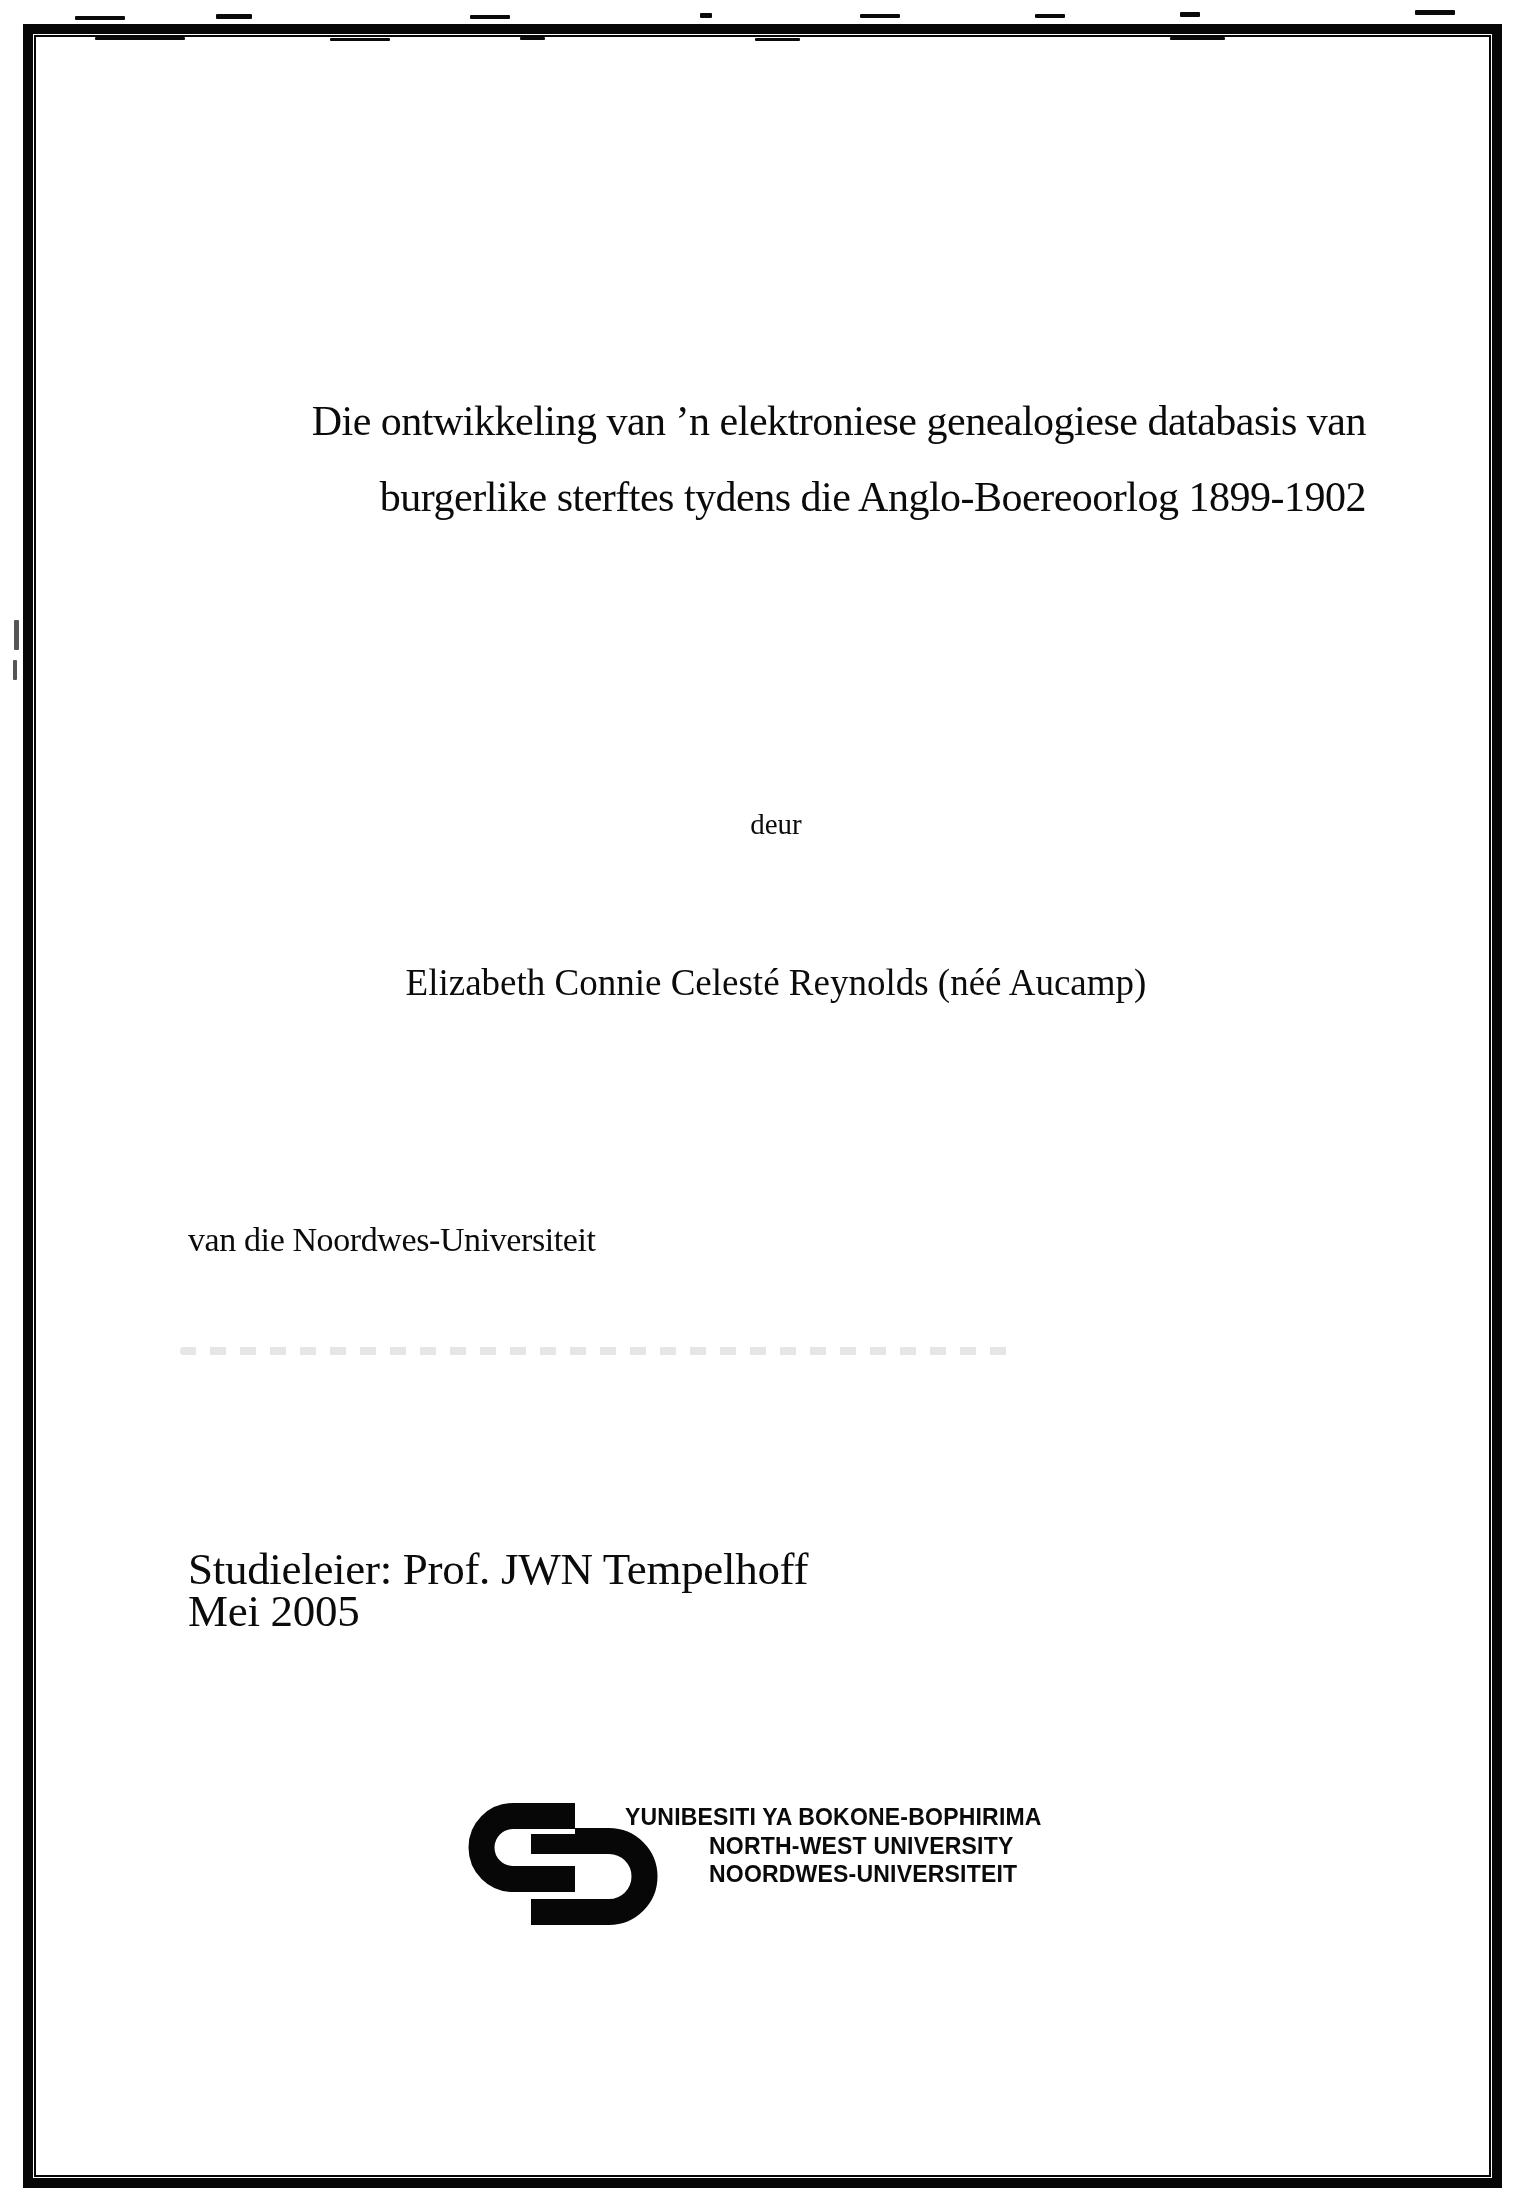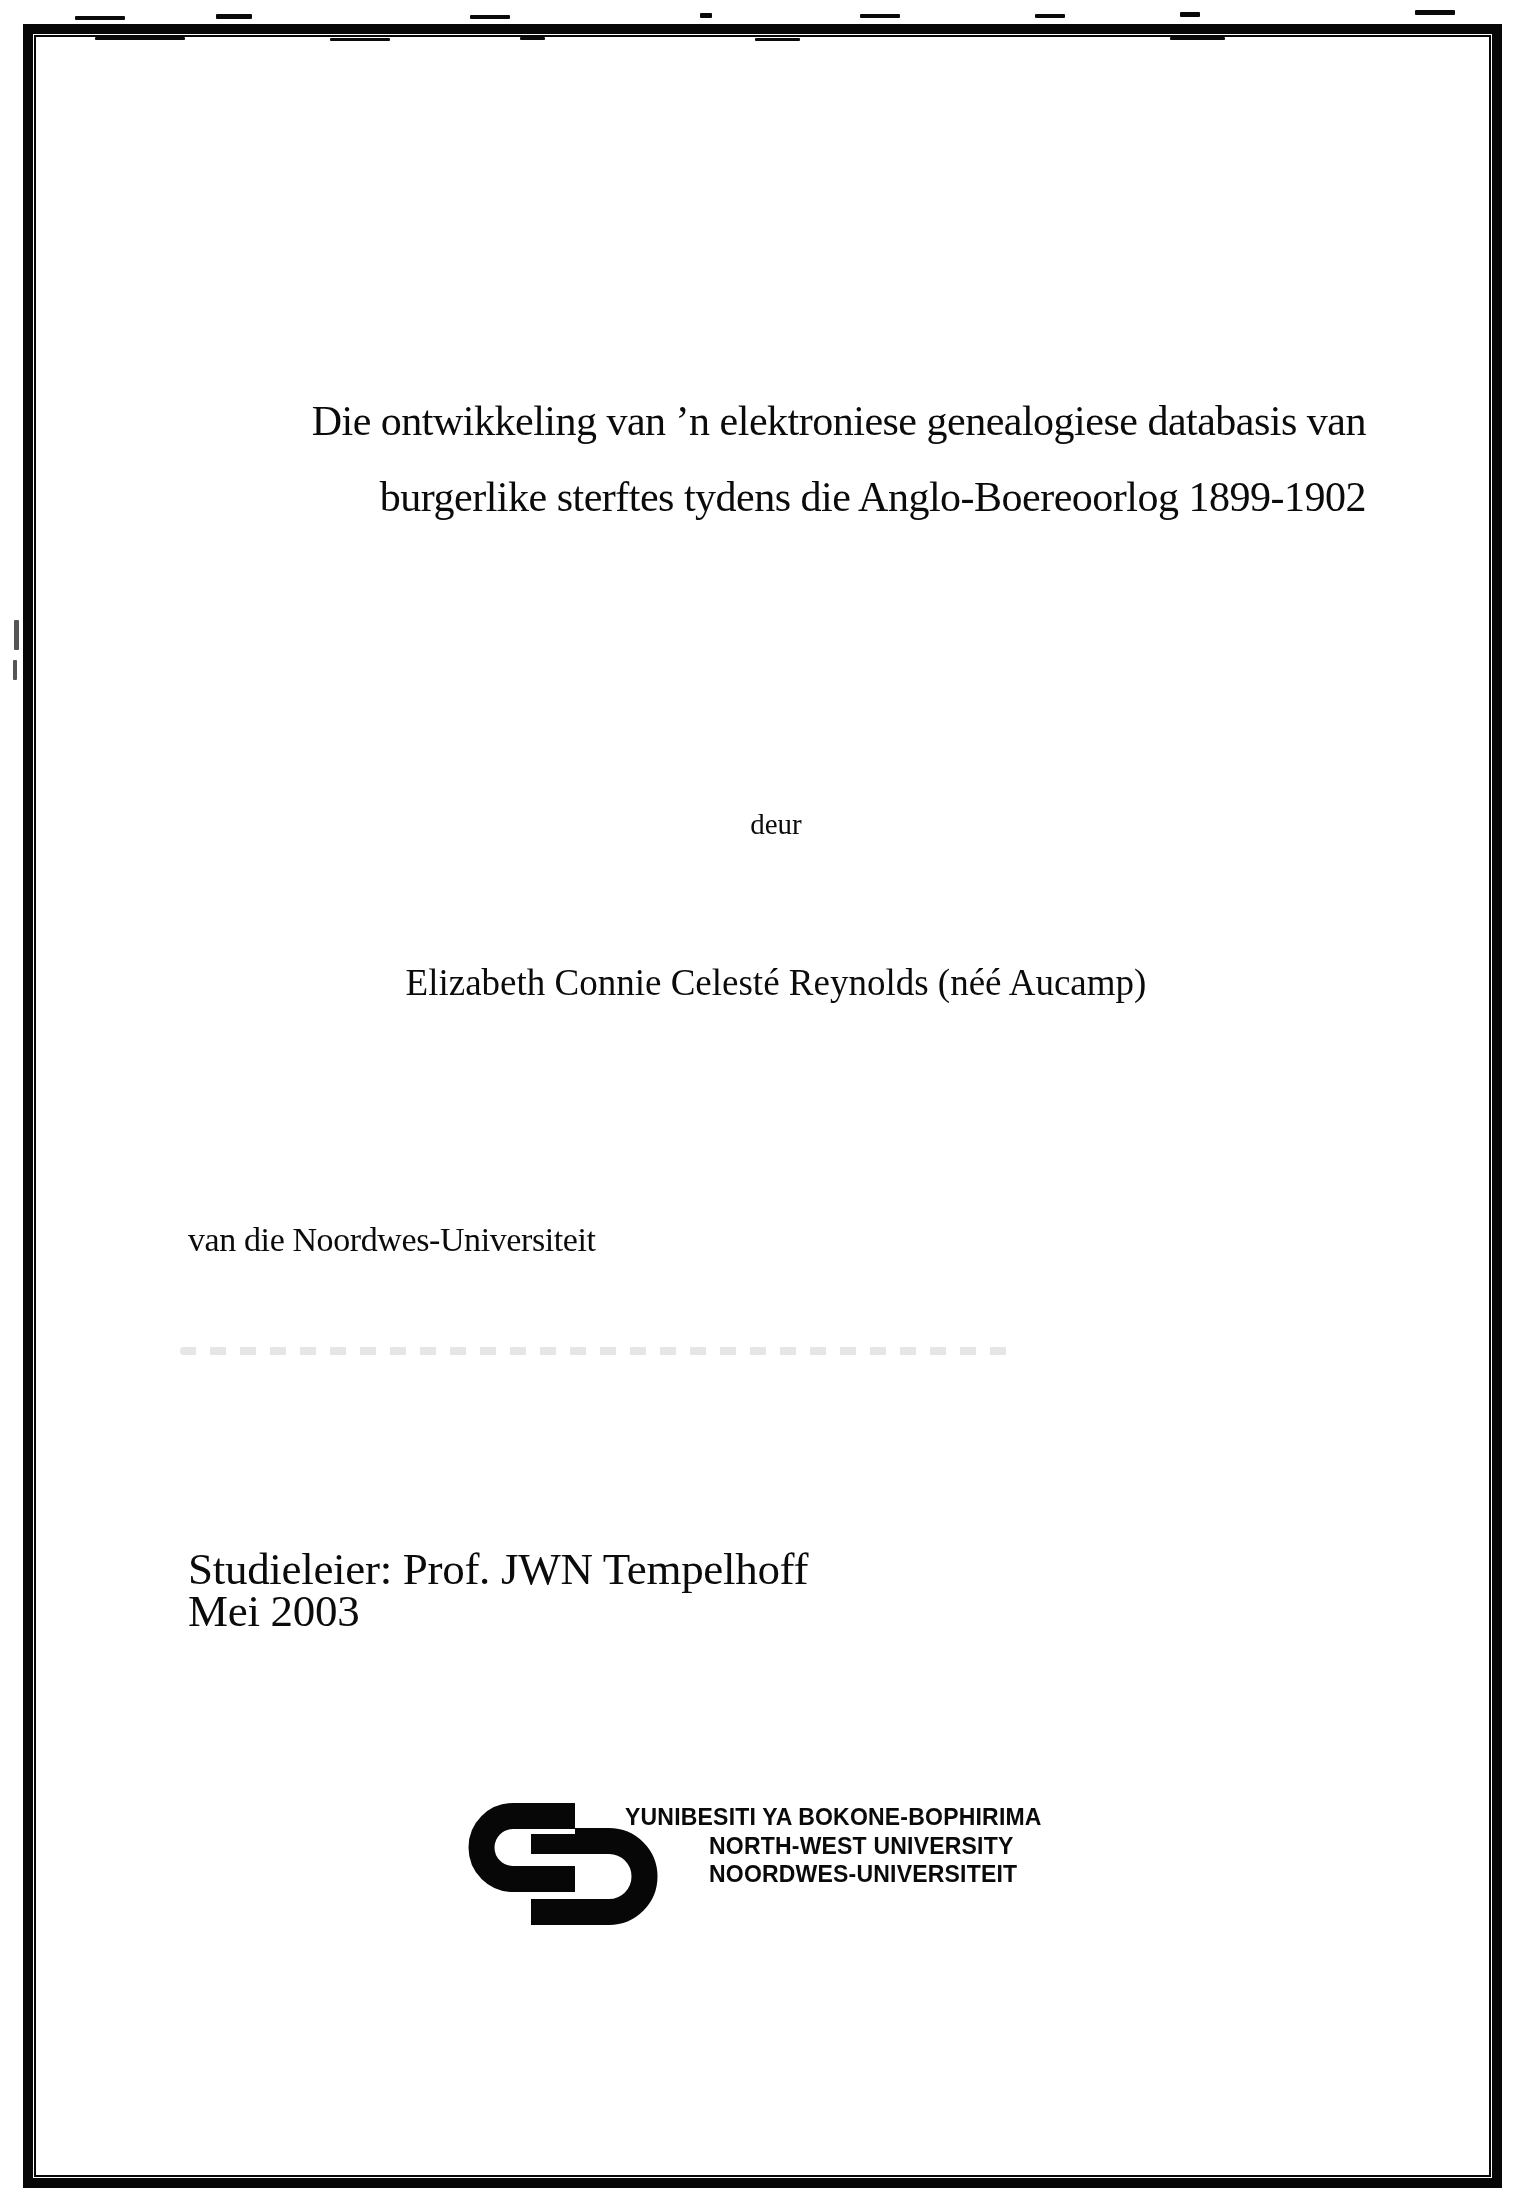--- a/index.html
+++ b/index.html
@@ -89,21 +89,21 @@
 <div class="centerblock author">Elizabeth Connie Celesté Reynolds (néé Aucamp)</div>
 
 <div class="ghost-line"></div>
 
 <div class="statement">
   <div>van die Noordwes-Universiteit</div>
 </div>
 
 <div class="supervisor-block">
   <div>Studieleier: Prof. JWN Tempelhoff</div>
-  <div>Mei 2003</div>
+  <div>Mei 2005</div>
 </div>
 
 <svg class="logo-mark" viewBox="0 0 200 128" xmlns="http://www.w3.org/2000/svg" aria-hidden="true">
 
   <path d="M68 41 H146 A35.5 35.5 0 0 1 146 112 H68" fill="none" stroke="#070707" stroke-width="26"></path>
 
   <path d="M112 16 H50 A31.5 31.5 0 0 0 50 79 H112" fill="none" stroke="#ffffff" stroke-width="36"></path>
 
   <path d="M112 16 H50 A31.5 31.5 0 0 0 50 79 H112" fill="none" stroke="#070707" stroke-width="26"></path>
 </svg>

